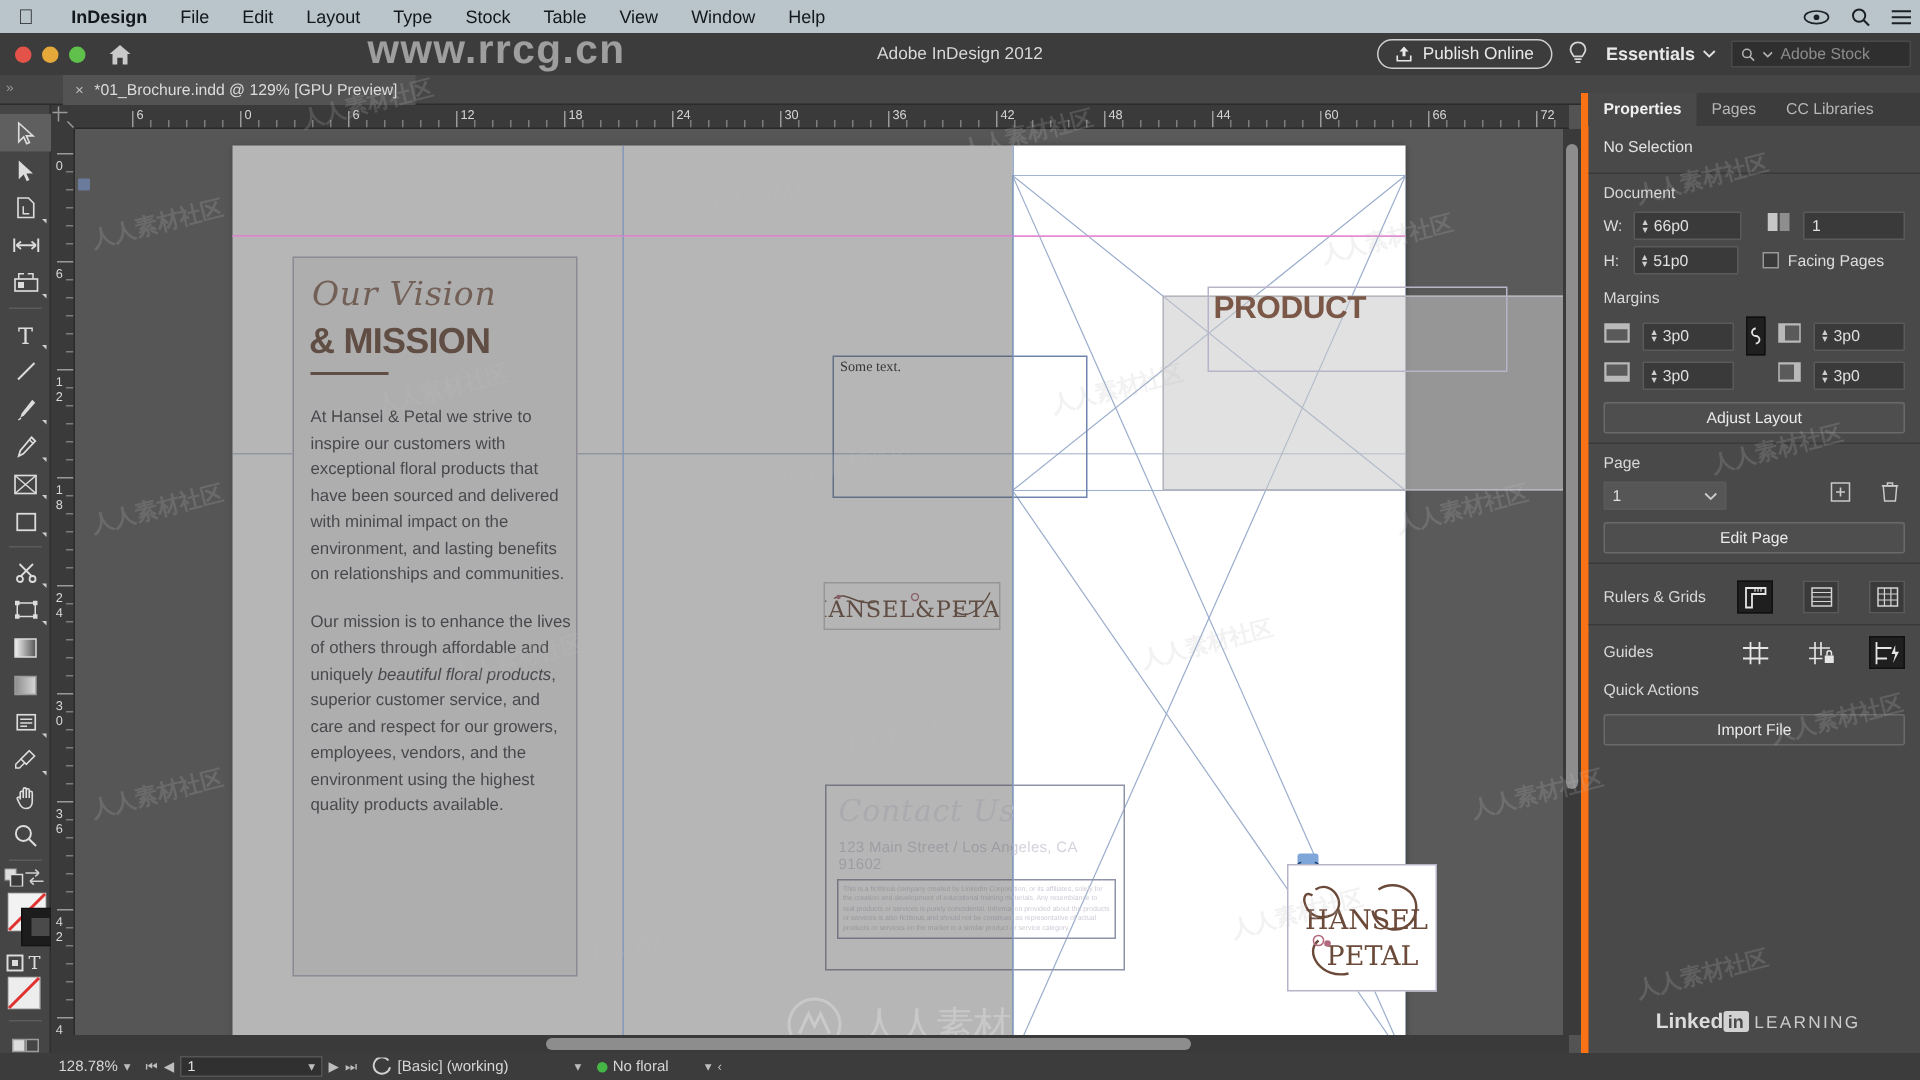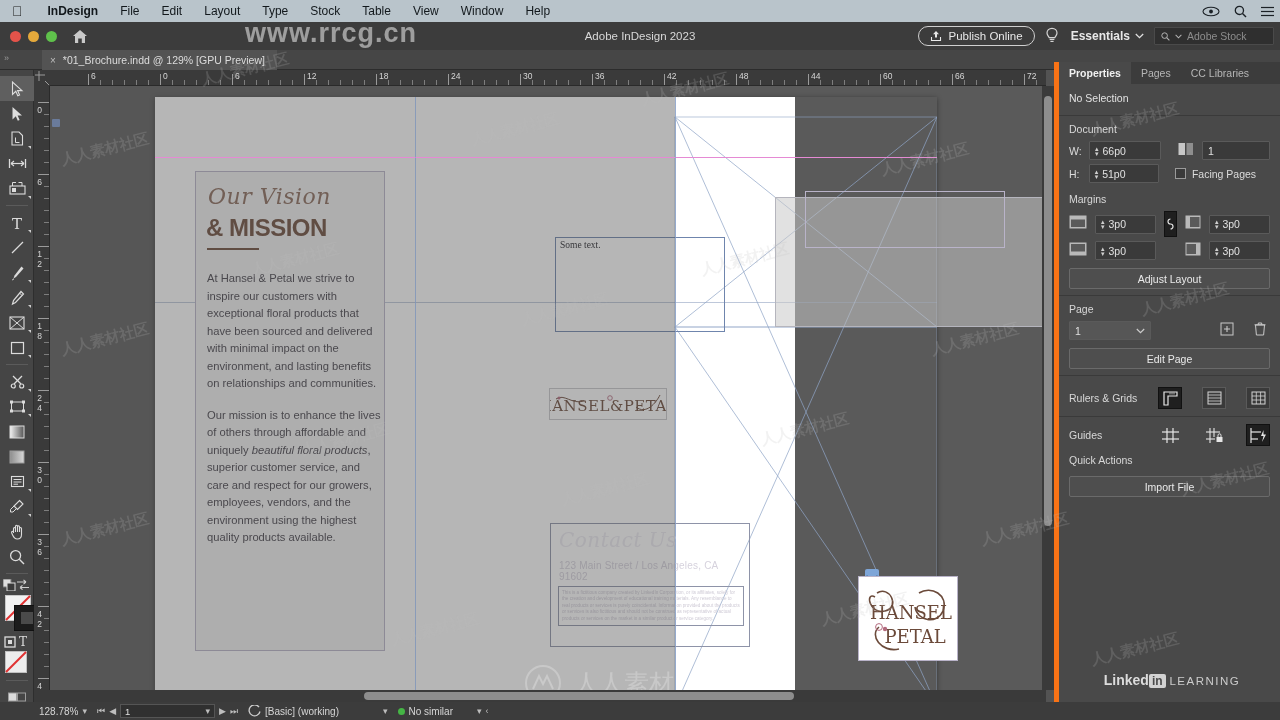--- a/index.html
+++ b/index.html
@@ -105,21 +105,21 @@
     writing-mode:vertical-rl; text-orientation:upright; line-height:1;
   }
 
   
   .canvas {
     position:absolute; left:50px; top:86px; width:996px; height:616px;
     background:#4f4f4f; overflow:hidden;
   }
   .pasteboard { position:absolute; inset:0; background:#5a5a5a; }
   .spread {
-    position:absolute; left:105px; top:11px; width:640px; height:610px;
+    position:absolute; left:105px; top:11px; width:782px; height:610px;
     background:#ffffff;
   }
   .pg-shadow { position:absolute; left:105px; top:11px; width:782px; height:610px; box-shadow:0 1px 5px rgba(0,0,0,.4); }
   
   .dim-overlay {
     position:absolute; left:0px; top:0px; width:625px; height:616px;
     background:rgba(80,80,80,.42); pointer-events:none;
   }
 
   
@@ -304,21 +304,21 @@
     <div class="traffic">
       <span class="dot r"></span>
       <span class="dot y"></span>
       <span class="dot g"></span>
     </div>
     <div class="homebtn">
       <svg width="16" height="15" viewBox="0 0 16 15">
           <path d="M8 1 L15 7 L13 7 L13 14 L9.8 14 L9.8 9.5 L6.2 9.5 L6.2 14 L3 14 L3 7 L1 7 Z" fill="#c9c9c9"></path>
         </svg>
     </div>
-    <div class="apptitle">Adobe InDesign 2023</div>
+    <div class="apptitle">Adobe InDesign 2012</div>
     <div class="tb-right">
       <div class="publish">
         <svg width="12" height="12" viewBox="0 0 12 12">
             <path d="M6 1 L9 4.3 L7 4.3 L7 7.5 L5 7.5 L5 4.3 L3 4.3 Z" fill="#e8e8e8"></path>
             <path d="M1.5 7 L1.5 10.5 L10.5 10.5 L10.5 7" fill="none" stroke="#e8e8e8" stroke-width="1.1"></path>
           </svg>
         <span>Publish Online</span>
       </div>
       <div class="bulb">
         <svg width="14" height="17" viewBox="0 0 14 17">
@@ -772,20 +772,21 @@
 
       <div class="contact">
         <div class="contact-title">Contact Us</div>
         <div class="contact-line" style="top:36px;">123 Main Street  /  Los Angeles, CA 91602</div>
         <div class="legal">This is a fictitious company created by LinkedIn Corporation, or its affiliates, solely for the creation and development of educational training materials. Any resemblance to real products or services is purely coincidental. Information provided about the products or services is also fictitious and should not be construed as representative of actual products or services on the market in a similar product or service category.</div>
       </div>
 
       <div class="gray-box"></div>
       <div class="prod-frame"></div>
       <div class="prod-title">
+        <div>PRODUCT</div>
       </div>
 
       <div class="link-badge">
         <svg width="14" height="9" viewBox="0 0 14 9">
             <path d="M5 4.5 A2.6 2.6 0 0 1 5 4.5 M2.5 2 A2.5 2.5 0 0 0 2.5 7 L5.5 7 M11.5 2 A2.5 2.5 0 0 1 11.5 7 L8.5 7" fill="none" stroke="#1c3f6e" stroke-width="1"></path>
           </svg>
       </div>
       <div class="logo2">
         <svg width="98" height="83" viewBox="0 0 98 83">
           <path d="M16 20 C6 14, 10 38, 26 34 C42 30, 30 8, 18 16" fill="none" stroke="#6b4a3a" stroke-width="1.6"></path>
@@ -1041,21 +1042,21 @@
     </div>
     <div class="sb-item">
       <svg width="13" height="13" viewBox="0 0 13 13">
           <path d="M11 2 A5.5 5.5 0 1 0 12 6.5" fill="none" stroke="#cfcfcf" stroke-width="1.3"></path>
         </svg>
       <span>[Basic] (working)</span>
       <span class="arrowb" style="margin-left:40px;">▾</span>
     </div>
     <div class="sb-item">
       <span class="greendot"></span>
-      <span>No similar</span>
+      <span>No floral</span>
       <span class="arrowb" style="margin-left:20px;">▾</span>
       <span class="arrowb">‹</span>
     </div>
   </div>
 <div class="wm wm-tile" style="left: 60px; top: 140px;">人人素材社区</div>
     <div class="wm wm-tile" style="left: 60px; top: 330px;">人人素材社区</div>
     <div class="wm wm-tile" style="left: 60px; top: 520px;">人人素材社区</div>
     <div class="wm wm-tile" style="left: 200px; top: 60px;">人人素材社区</div>
     <div class="wm wm-tile" style="left: 250px; top: 250px;">人人素材社区</div>
     <div class="wm wm-tile" style="left: 300px; top: 430px;">人人素材社区</div>

